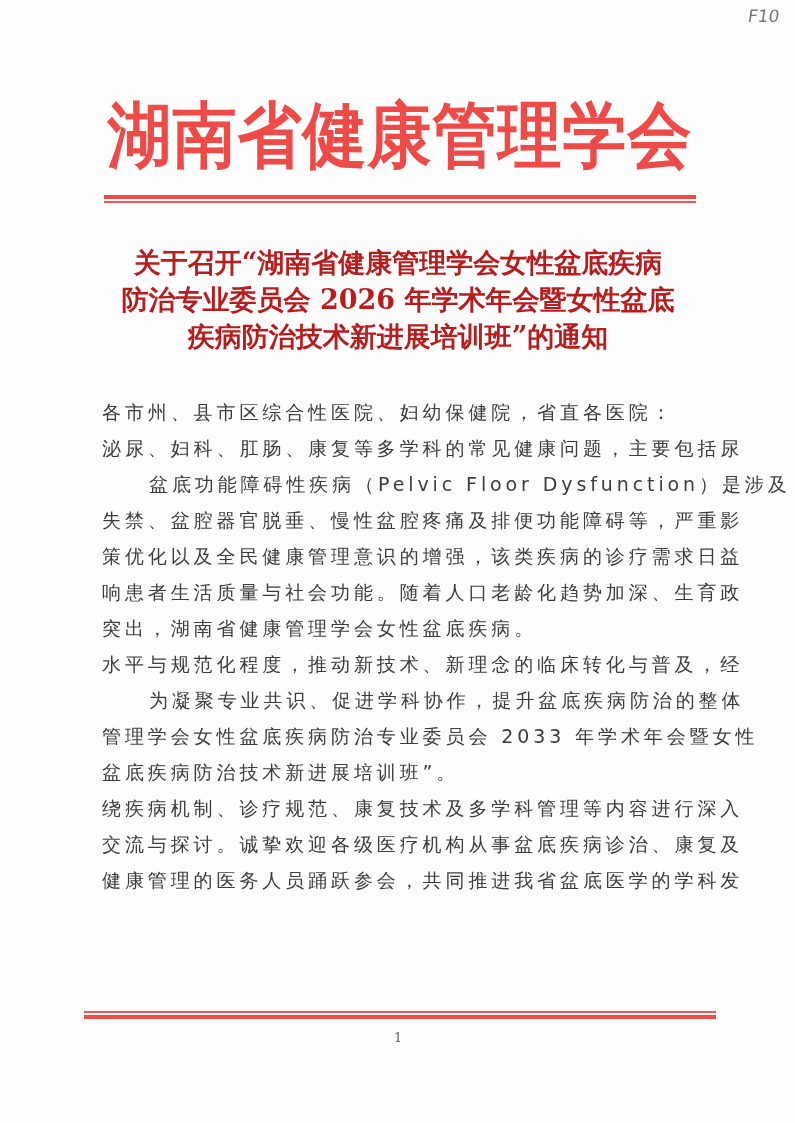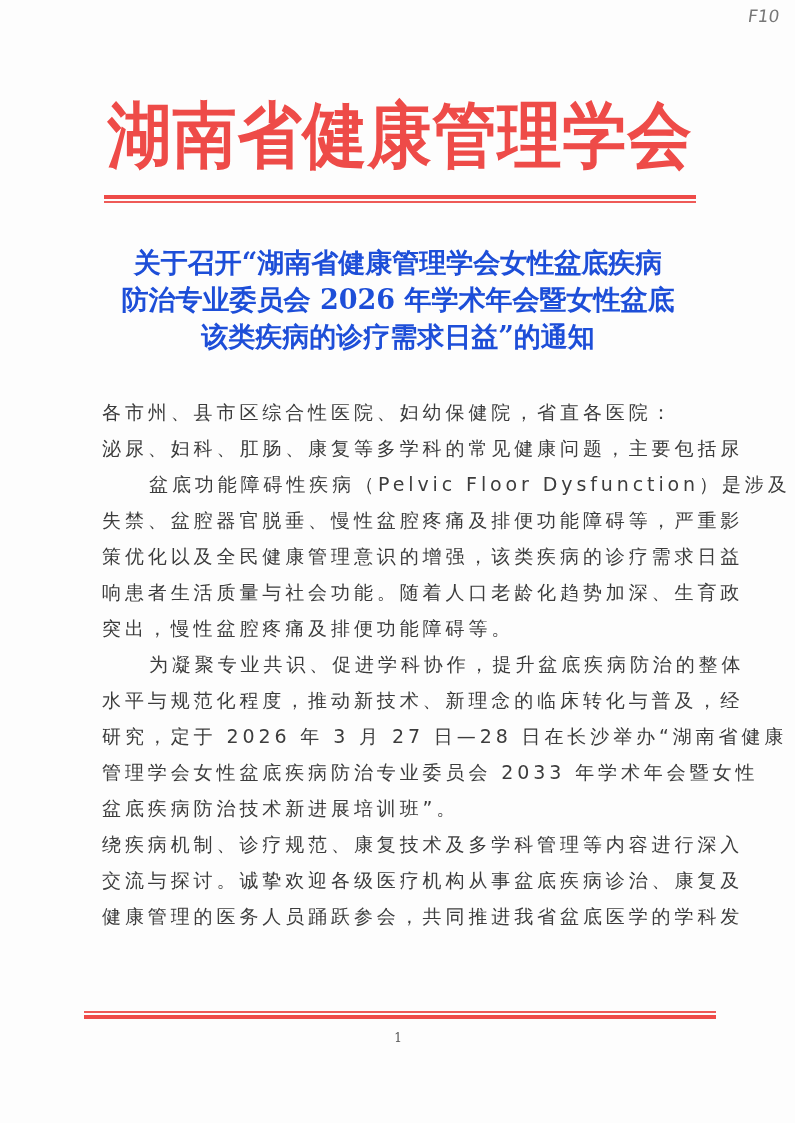--- a/index.html
+++ b/index.html
@@ -64,21 +64,21 @@
   .title {
     position: absolute;
     left: 96px;
     top: 244px;
     width: 604px;
     text-align: center;
     font-family: "DejaVu Serif", "Liberation Serif", serif;
     font-weight: bold;
     font-size: 27px;
     line-height: 37px;
-    color: #1d4ed8;
+    color: #b91c1c;
   }
   .title div { white-space: nowrap; }
 
   .body-text {
     position: absolute;
     left: 102px;
     top: 394px;
     width: 592px;
     font-family: "DejaVu Sans", "Liberation Sans", sans-serif;
     font-size: 19px;
@@ -113,39 +113,38 @@
 
 <div class="rule rule-top">
   <div class="thick"></div>
   <div class="gap"></div>
   <div class="thin"></div>
 </div>
 
 <div class="title">
   <div>关于召开“湖南省健康管理学会女性盆底疾病</div>
   <div>防治专业委员会 2026 年学术年会暨女性盆底</div>
-  <div>该类疾病的诊疗需求日益”的通知</div>
+  <div>疾病防治技术新进展培训班”的通知</div>
 </div>
 
 <div class="body-text">
   <span class="line">各市州、县市区综合性医院、妇幼保健院，省直各医院：</span>
 
   <div>
     <span class="line">泌尿、妇科、肛肠、康复等多学科的常见健康问题，主要包括尿</span>
     <span class="line indent">盆底功能障碍性疾病（Pelvic Floor Dysfunction）是涉及</span>
     <span class="line">失禁、盆腔器官脱垂、慢性盆腔疼痛及排便功能障碍等，严重影</span>
     <span class="line">策优化以及全民健康管理意识的增强，该类疾病的诊疗需求日益</span>
     <span class="line">响患者生活质量与社会功能。随着人口老龄化趋势加深、生育政</span>
-    <span class="line">突出，慢性盆腔疼痛及排便功能障碍等。</span>
+    <span class="line">突出，湖南省健康管理学会女性盆底疾病。</span>
   </div>
 
   <div>
+    <span class="line">水平与规范化程度，推动新技术、新理念的临床转化与普及，经</span>
     <span class="line indent">为凝聚专业共识、促进学科协作，提升盆底疾病防治的整体</span>
-    <span class="line">水平与规范化程度，推动新技术、新理念的临床转化与普及，经</span>
-    <span class="line">研究，定于 2026 年 3 月 27 日—28 日在长沙举办“湖南省健康</span>
     <span class="line">管理学会女性盆底疾病防治专业委员会 2033 年学术年会暨女性</span>
     <span class="line">盆底疾病防治技术新进展培训班”。</span>
   </div>
 
   <div>
     <span class="line">绕疾病机制、诊疗规范、康复技术及多学科管理等内容进行深入</span>
     <span class="line">交流与探讨。诚挚欢迎各级医疗机构从事盆底疾病诊治、康复及</span>
     <span class="line">健康管理的医务人员踊跃参会，共同推进我省盆底医学的学科发</span>
   </div>
 </div>

